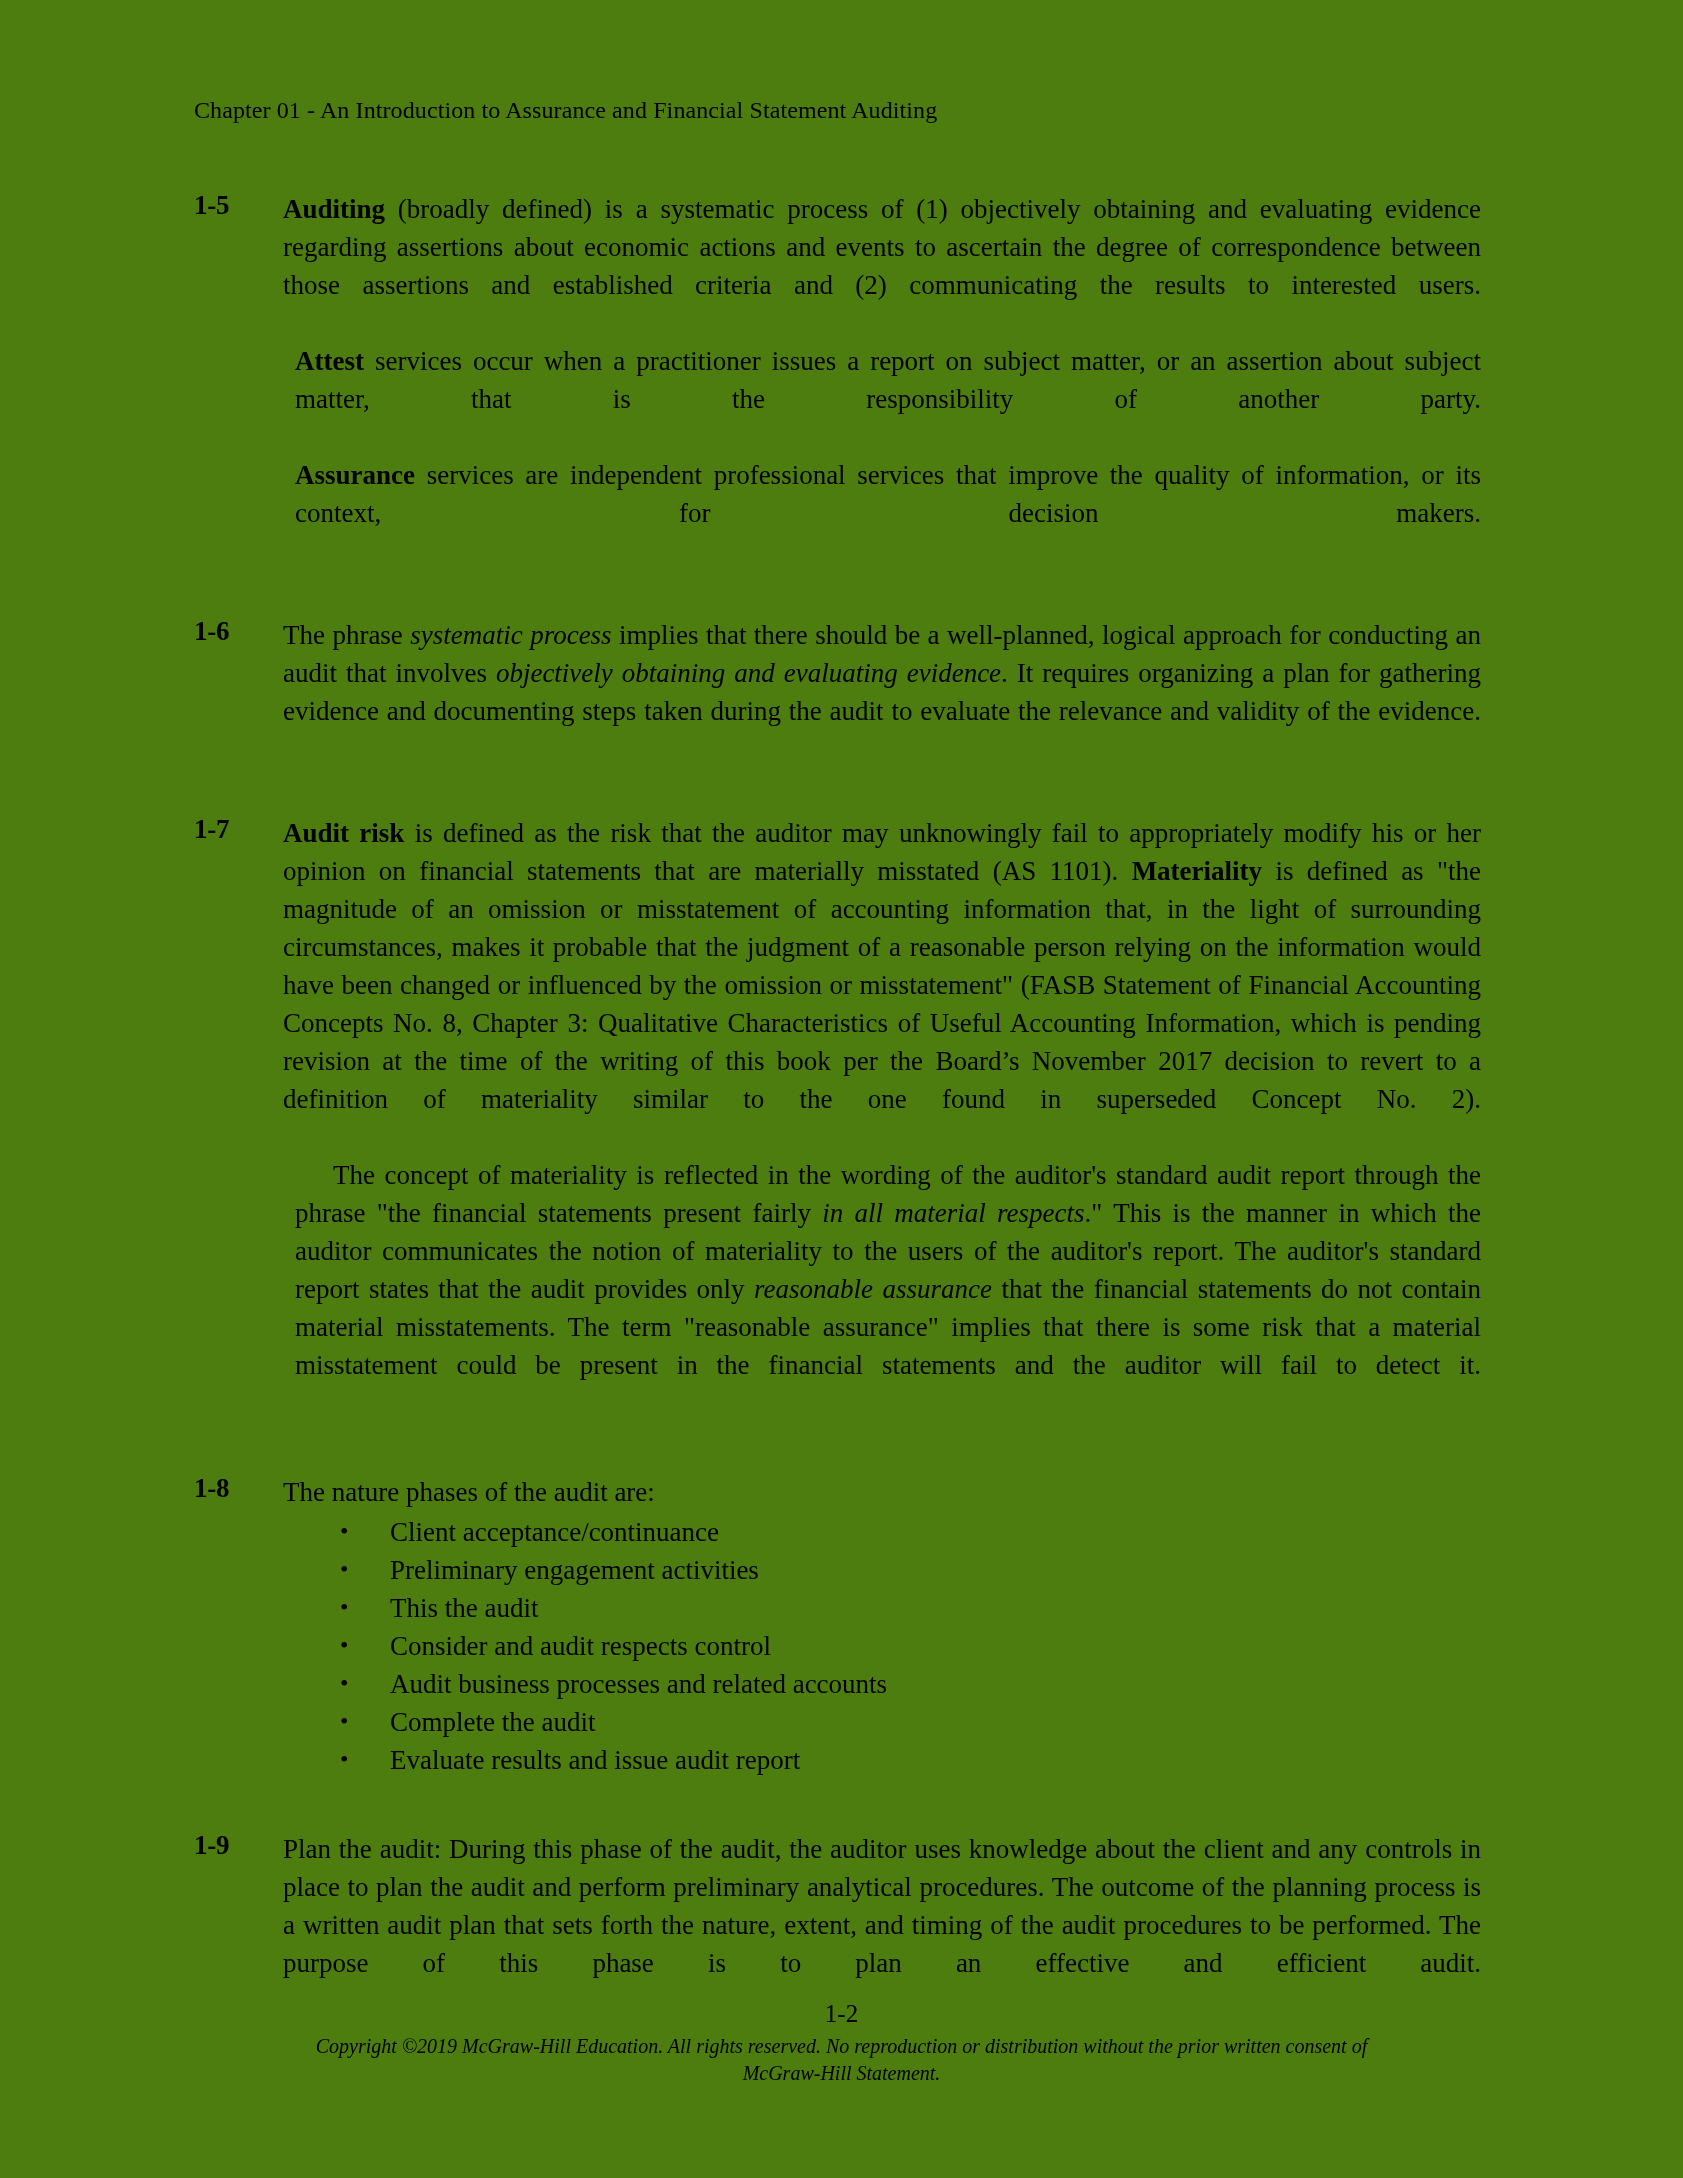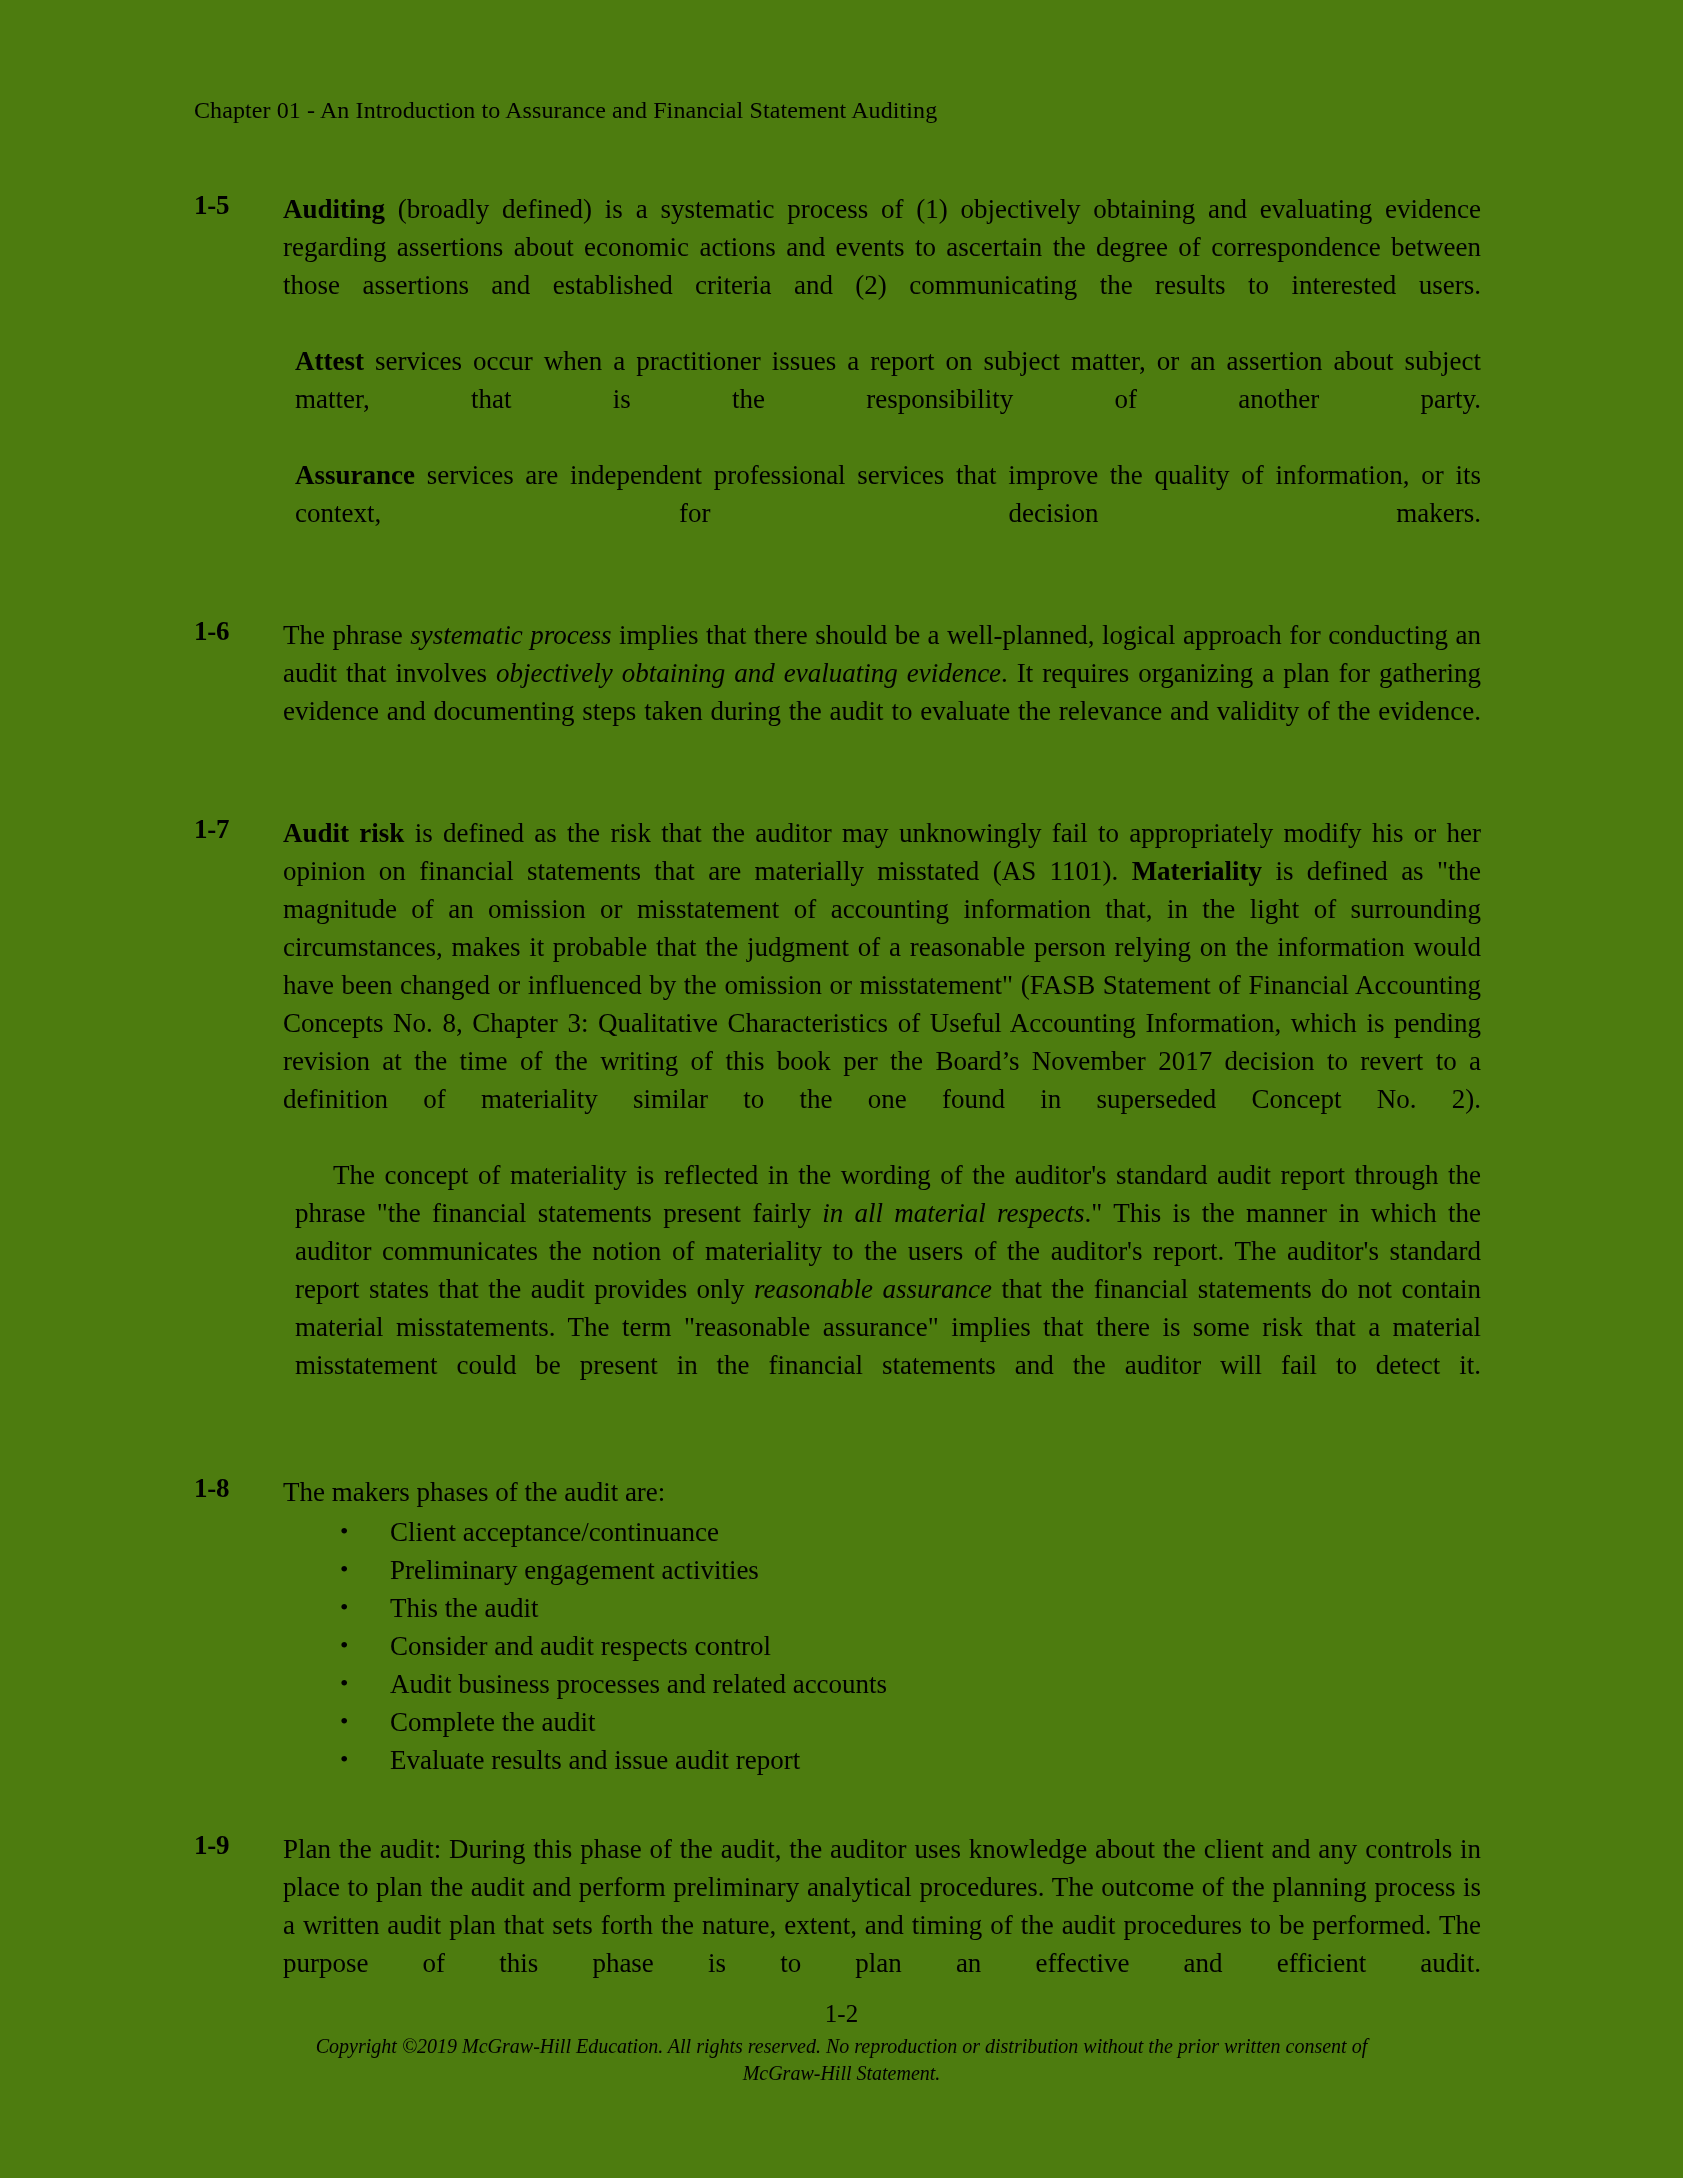--- a/index.html
+++ b/index.html
@@ -154,21 +154,21 @@
     </div>
 
     <div class="item gap-xl">
       <span class="item-number">1-7</span>
       <p class="para"><b>Audit risk</b><span> is defined as the risk that the auditor may unknowingly fail to appropriately modify his or her opinion on financial statements that are materially misstated (AS 1101). </span><b>Materiality</b><span> is defined as "the magnitude of an omission or misstatement of accounting information that, in the light of surrounding circumstances, makes it probable that the judgment of a reasonable person relying on the information would have been changed or influenced by the omission or misstatement" (FASB Statement of Financial Accounting Concepts No. 8, Chapter 3: Qualitative Characteristics of Useful Accounting Information, which is pending revision at the time of the writing of this book per the Board’s November 2017 decision to revert to a definition of materiality similar to the one found in superseded Concept No. 2).</span></p>
       <p class="para indent-first"><span>The concept of materiality is reflected in the wording of the auditor's standard audit report through the phrase "the financial statements present fairly </span><i>in all material respects</i><span>." This is the manner in which the auditor communicates the notion of materiality to the users of the auditor's report. The auditor's standard report states that the audit provides only </span><i>reasonable assurance</i><span> that the financial statements do not contain material misstatements. The term "reasonable assurance" implies that there is some risk that a material misstatement could be present in the financial statements and the auditor will fail to detect it.</span></p>
     </div>
 
     <div class="item gap-xl">
       <span class="item-number">1-8</span>
-      <p class="para no-justify">The makers phases of the audit are:</p>
+      <p class="para no-justify">The nature phases of the audit are:</p>
       <ul class="bullets">
         <li><span class="bullet-glyph">•</span><span>Client acceptance/continuance</span></li>
         <li><span class="bullet-glyph">•</span><span>Preliminary engagement activities</span></li>
         <li><span class="bullet-glyph">•</span><span>This the audit</span></li>
         <li><span class="bullet-glyph">•</span><span>Consider and audit respects control</span></li>
         <li><span class="bullet-glyph">•</span><span>Audit business processes and related accounts</span></li>
         <li><span class="bullet-glyph">•</span><span>Complete the audit</span></li>
         <li><span class="bullet-glyph">•</span><span>Evaluate results and issue audit report</span></li>
       </ul>
     </div>

